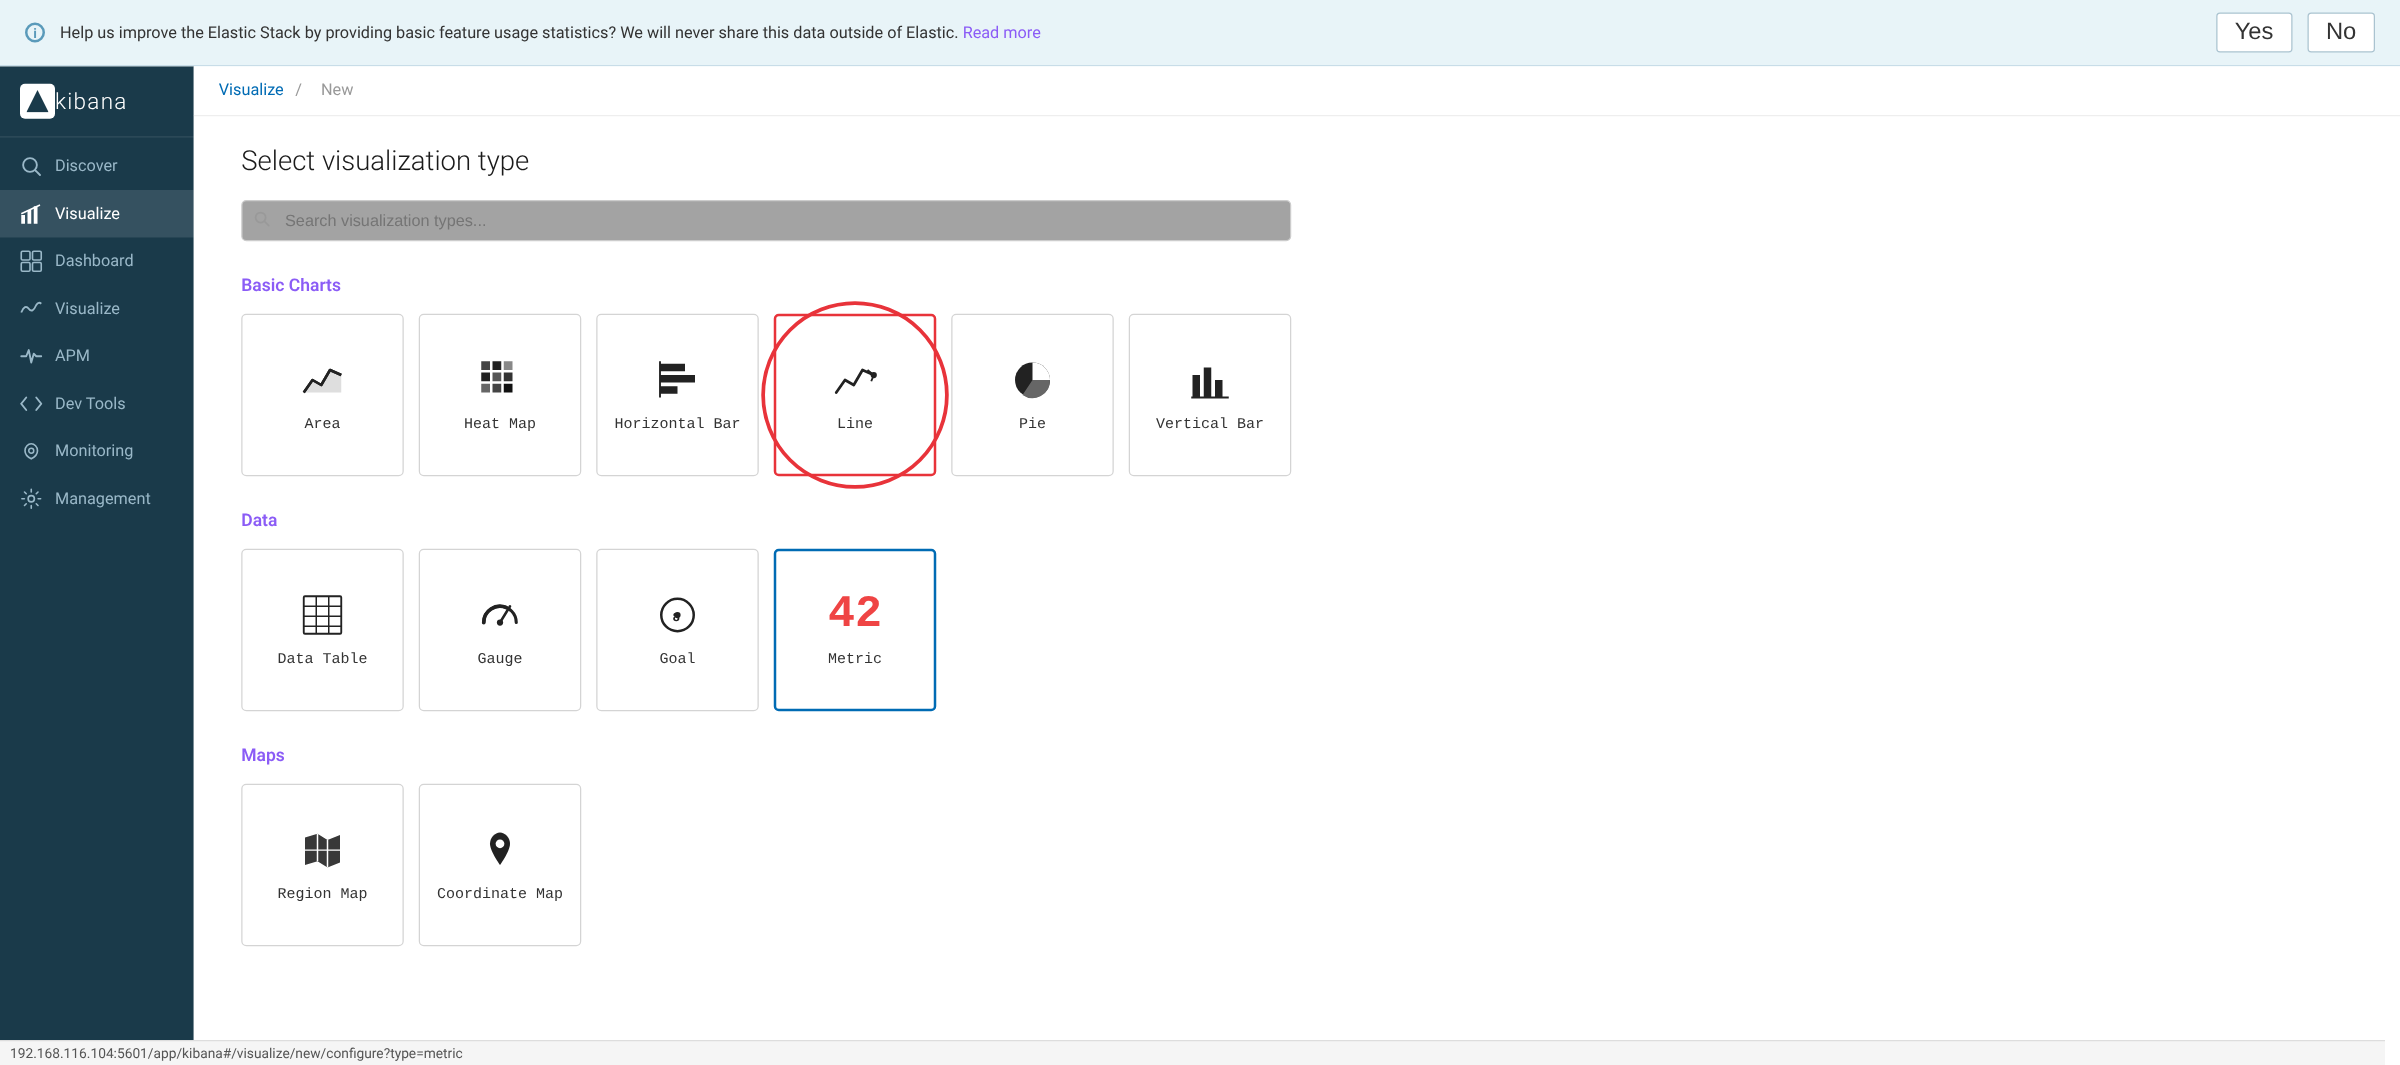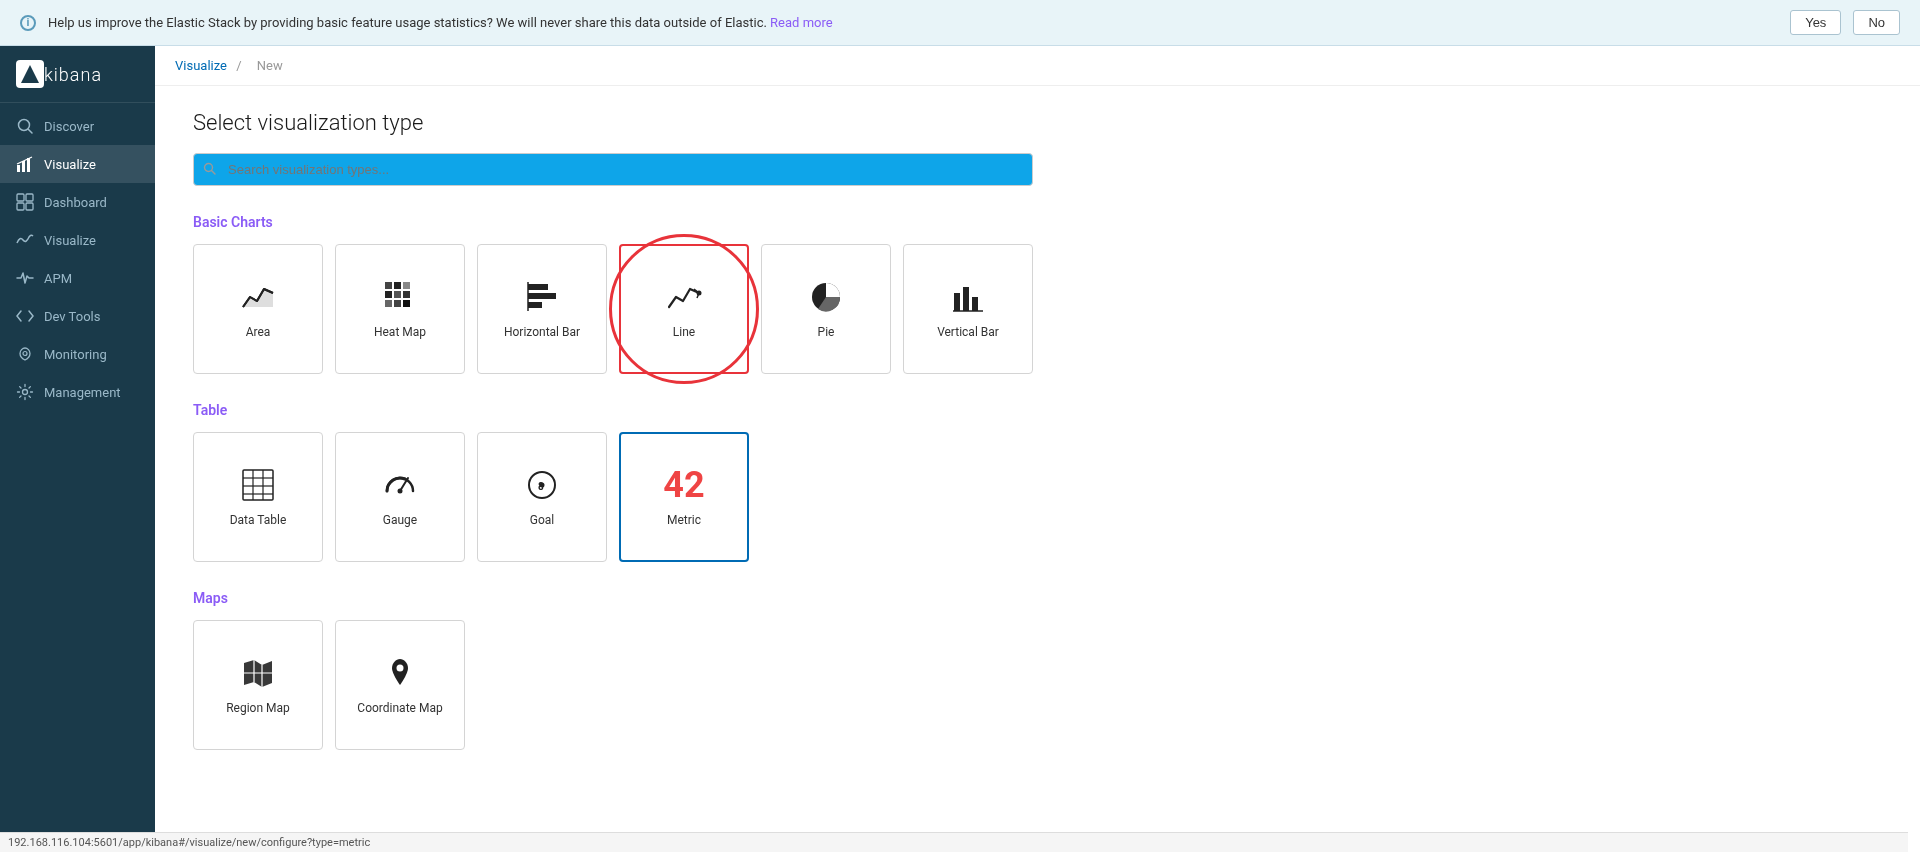--- a/index.html
+++ b/index.html
@@ -25,21 +25,21 @@
       width: 16px; height: 16px;
       border: 2px solid #5a9aba;
       border-radius: 50%;
       display: flex; align-items: center; justify-content: center;
       font-size: 11px; color: #5a9aba; font-weight: bold; flex-shrink: 0;
     }
     .banner-btn {
       border: 1px solid #aac3d0;
       background: #fff;
       padding: 4px 14px;
-      font-size: 13px;
+      font-size: 19px;
       color: #333;
       cursor: pointer;
       border-radius: 3px;
     }
 
     
     .main-layout {
       display: flex;
       flex: 1;
       overflow: hidden;
@@ -136,21 +136,21 @@
     .search-container {
       margin-bottom: 28px;
     }
     .search-input {
       width: 840px;
       padding: 8px 12px 8px 34px;
       border: 1px solid #ccc;
       border-radius: 4px;
       font-size: 13px;
       color: #333;
-      background: #0ea5e9;
+      background: #a3a3a3;
       outline: none;
     }
     .search-wrap {
       position: relative;
       display: inline-block;
       width: 840px;
     }
     .search-icon-pos {
       position: absolute;
       left: 10px;
@@ -184,20 +184,21 @@
       border: 1px solid #d4d4d4;
       border-radius: 4px;
       display: flex;
       flex-direction: column;
       align-items: center;
       justify-content: center;
       cursor: pointer;
       background: #fff;
       transition: border-color 0.15s, box-shadow 0.15s;
       gap: 10px;
+      font-family: Liberation Mono, monospace;
     }
     .chart-card.highlighted {
       border: 2px solid #e8333a;
       position: relative;
     }
     .chart-card.highlighted::before {
       content: '';
       position: absolute;
       inset: -12px;
       border: 3px solid #e8333a;
@@ -446,21 +447,21 @@
                 <line x1="3" y1="32" x2="33" y2="32" stroke="#222" stroke-width="1.5"></line>
               </svg>
             </div>
             <span class="chart-card-label">Vertical Bar</span>
           </div>
 
         </div>
       </div>
 
       <div class="section">
-        <div class="section-title">Table</div>
+        <div class="section-title">Data</div>
         <div class="chart-grid">
 
           <div class="chart-card">
             <div class="chart-card-icon">
               <svg width="36" height="36" viewBox="0 0 36 36" fill="none">
                 <rect x="3" y="3" width="30" height="30" rx="1" stroke="#222" stroke-width="1.5" fill="none"></rect>
                 <line x1="3" y1="11" x2="33" y2="11" stroke="#222" stroke-width="1.2"></line>
                 <line x1="3" y1="19" x2="33" y2="19" stroke="#222" stroke-width="1.2"></line>
                 <line x1="3" y1="27" x2="33" y2="27" stroke="#222" stroke-width="1.2"></line>
                 <line x1="13" y1="3" x2="13" y2="33" stroke="#222" stroke-width="1.2"></line>

